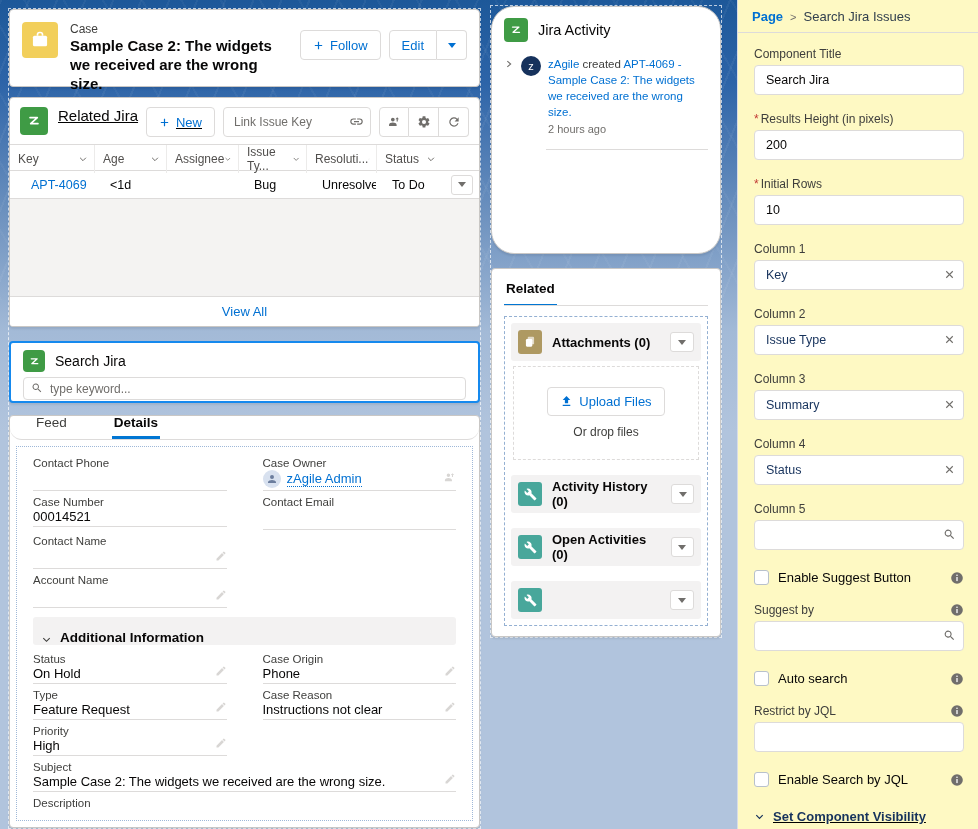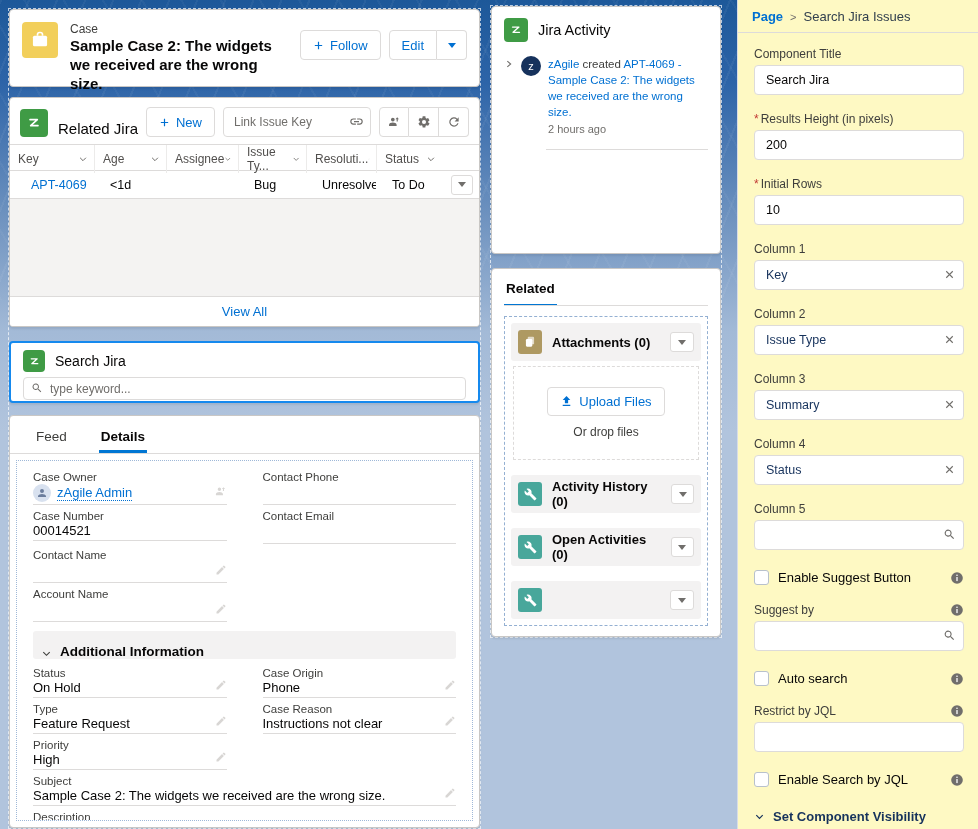--- a/index.html
+++ b/index.html
@@ -34,21 +34,21 @@
     padding:0 12px; font-size:13px; color:#0070d2; cursor:pointer; }
   .btn-group { display:flex; margin-left:8px; }
   .btn-group .btn { border-radius:0; border-left-width:0; }
   .btn-group .btn:first-child { border-radius:4px 0 0 4px; border-left-width:1px; }
   .btn-group .btn:last-child { border-radius:0 4px 4px 0; }
   .caret { width:0; height:0; border-left:4px solid transparent; border-right:4px solid transparent; border-top:5px solid #0070d2; }
   .icon-btn { width:30px; padding:0; }
 
   
   .rj-card { height:230px; display:flex; flex-direction:column; overflow:hidden; }
-  .rj-header { padding:9px 10px 7px; display:flex; align-items:flex-end; }
+  .rj-header { padding:9px 10px 7px; display:flex; align-items:flex-start;text-decoration:underline; }
   .jira-icon { background:#3f9b45; }
   .rj-title { font-size:15px; color:#080707; margin-left:10px; }
   .rj-tools { margin-left:auto; display:flex; align-items:center; }
   .link-input-wrap { position:relative; margin-left:8px; }
   .link-input { width:148px; height:30px; border:1px solid #dddbda; border-radius:4px;
     padding:0 30px 0 10px; font-size:12px; color:#080707; font-family:inherit; }
   .link-input::placeholder { color:#706e6b; }
   .input-trail-icon { position:absolute; right:7px; top:7px; }
   .rj-table { width:100%; font-size:12px; }
   .rj-thead, .rj-row { display:grid; grid-template-columns:84px 72px 72px 68px 70px 66px 1fr; align-items:center; }
@@ -70,41 +70,41 @@
   .sj-header { display:flex; align-items:center; gap:10px; }
   .sj-title { font-size:14px; color:#080707; }
   .sj-input-wrap { position:relative; margin-top:5px; }
   .sj-input { width:100%; height:23px; border:1px solid #dddbda; border-radius:4px;
     padding:0 8px 0 26px; font-size:12px; color:#080707; font-family:inherit; }
   .sj-input::placeholder { color:#706e6b; }
   .sj-search-icon { position:absolute; left:8px; top:5px; }
 
   
   .detail-card { flex:1; display:flex; flex-direction:column; overflow:hidden; }
-  .tabs-row { height:38px; border-bottom:1px solid #dddbda; display:flex; align-items:flex-end; padding:0 24px; gap:30px; flex:none; }
+  .tabs-row { height:24px; border-bottom:1px solid #dddbda; display:flex; align-items:flex-end; padding:0 24px; gap:43px; flex:none;border-radius:17px; }
   .tab { font-size:13.5px; color:#3e3e3c; padding:10px 2px 9px; cursor:pointer; }
   .tab.active { color:#080707; font-weight:bold; border-bottom:3px solid #0176d3; padding-bottom:6px; }
   .detail-body { flex:1; margin:6px; border:1px dotted #9fb8d8; padding:10px 16px 0; overflow:hidden; }
   .fields-grid { display:grid; grid-template-columns:1fr 1fr; column-gap:36px; }
   .field { position:relative; margin-bottom:5px; }
   .f-label { font-size:11.5px; color:#3e3e3c; }
   .f-value { min-height:19px; font-size:13px; color:#080707; border-bottom:1px solid #dddbda;
     display:flex; align-items:center; gap:6px; padding:1px 18px 2px 0; }
   .pencil { position:absolute; right:0; bottom:7px; cursor:pointer; }
   .owner-avatar { width:18px; height:18px; border-radius:50%; background:#d8e1ef;
     display:inline-flex; align-items:center; justify-content:center; flex:none; }
   .dotted-link { border-bottom:1px dotted #0070d2; }
   .section-header { grid-column:1 / span 2; height:28px; background:#f3f2f2; border-radius:3px;
     display:flex; align-items:flex-end; gap:8px; padding:0 8px; margin:4px 0 8px; cursor:pointer; }
   .section-title { font-size:13.5px; font-weight:bold; color:#080707; }
   .wide { grid-column:1 / span 2; }
   .f-value.empty { min-height:22px; }
 
   
-  .act-card { height:248px; padding:11px 12px; overflow:hidden; flex:none; }
+  .act-card { height:248px; padding:11px 12px; overflow:hidden; flex:none;border-radius:23px; }
   .act-header { display:flex; align-items:center; gap:10px; }
   .act-title { font-size:14.5px; color:#080707; }
   .act-item { display:flex; margin-top:14px; gap:7px; }
   .act-chevron { margin-top:3px; cursor:pointer; flex:none; }
   .act-avatar { width:20px; height:20px; border-radius:50%; background:#16325c; color:#fff;
     font-size:11px; display:flex; align-items:center; justify-content:center; flex:none; }
   .act-text { font-size:11.5px; line-height:1.4; color:#3e3e3c; }
   .act-time { font-size:11px; color:#706e6b; margin-top:3px; }
   .act-divider { border-bottom:1px solid #dddbda; margin:14px 0 0 42px; }
   .gap14 { height:14px; flex:none; }
@@ -135,21 +135,21 @@
   .req { color:#c23934; margin-right:2px; font-size:12px; }
   .pinput-wrap { position:relative; }
   .pinput { width:100%; height:30px; border:1px solid #dddbda; border-radius:4px; background:#fff;
     padding:0 26px 0 11px; font-size:12.5px; color:#080707; font-family:inherit; }
   .pinput.navy { color:#16325c; }
   .trail { position:absolute; right:8px; top:8px; cursor:pointer; }
   .check-row { display:flex; align-items:center; margin:20px 0 18px; }
   .checkbox { width:15px; height:15px; border:1px solid #b8c1cc; border-radius:3px; background:#fff; flex:none; cursor:pointer; }
   .check-label { font-size:13px; color:#080707; margin-left:9px; }
   .info { margin-left:auto; cursor:pointer; flex:none; }
-  .vis-header { display:flex; align-items:center; gap:8px; margin:22px 0 14px; cursor:pointer; }
+  .vis-header { display:flex; align-items:center; gap:8px; margin:22px 0 14px; cursor:pointer;text-decoration:underline; }
   .vis-title { font-size:13px; font-weight:bold; color:#16325c; }
   svg { display:block; }
 </style>
 </head>
 <body>
 
 <div class="bg-pattern"></div>
 
 <div class="region-left">
 
@@ -314,39 +314,39 @@
 
   <div class="card detail-card">
     <div class="tabs-row">
       <div class="tab">Feed</div>
       <div class="tab active">Details</div>
     </div>
     <div class="detail-body">
       <div class="fields-grid">
 
         <div class="field">
+          <div class="f-label">Contact Phone</div>
+          <div class="f-value empty"></div>
+        </div>
+        <div class="field">
           <div class="f-label">Case Owner</div>
           <div class="f-value">
             <span class="owner-avatar">
               <svg width="12" height="12" viewBox="0 0 24 24">
                   <path d="M12 12a4 4 0 1 0-4-4 4 4 0 0 0 4 4zm0 2c-2.67 0-8 1.34-8 4v2h16v-2c0-2.66-5.33-4-8-4z" fill="#6b7d9d"></path>
                 </svg>
             </span>
             <a class="sf-link dotted-link">zAgile Admin</a>
           </div>
           <span class="pencil">
             <svg width="13" height="13" viewBox="0 0 24 24">
                 <path d="M10 11a3.2 3.2 0 1 0-3.2-3.2A3.2 3.2 0 0 0 10 11zm0 2c-3 0-6.5 1.4-6.5 3.6V19h13v-2.4C16.5 14.4 13 13 10 13z" fill="#d8d6d4"></path>
                 <path d="M17.5 4l3 3.4h-2V11h-2V7.4h-2z" fill="#d8d6d4"></path>
               </svg>
           </span>
-        </div>
-        <div class="field">
-          <div class="f-label">Contact Phone</div>
-          <div class="f-value empty"></div>
         </div>
 
         <div class="field">
           <div class="f-label">Case Number</div>
           <div class="f-value">00014521</div>
         </div>
         <div class="field">
           <div class="f-label">Contact Email</div>
           <div class="f-value empty"></div>
         </div>

